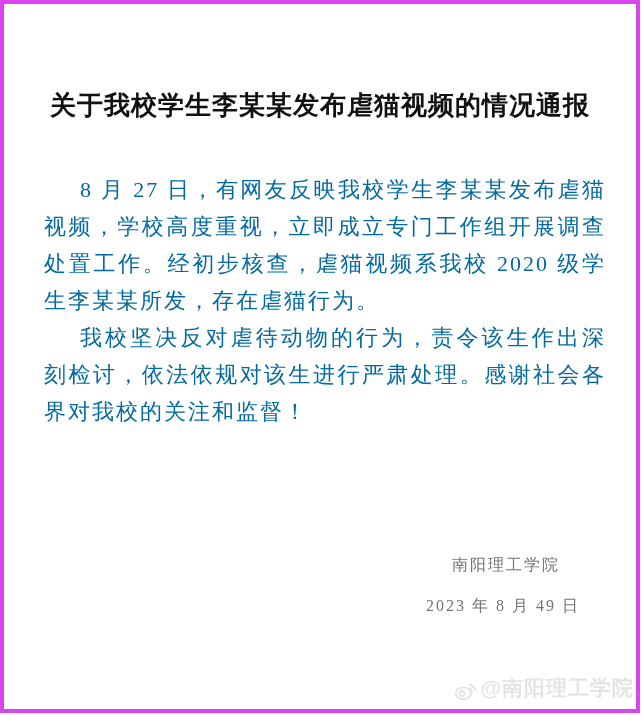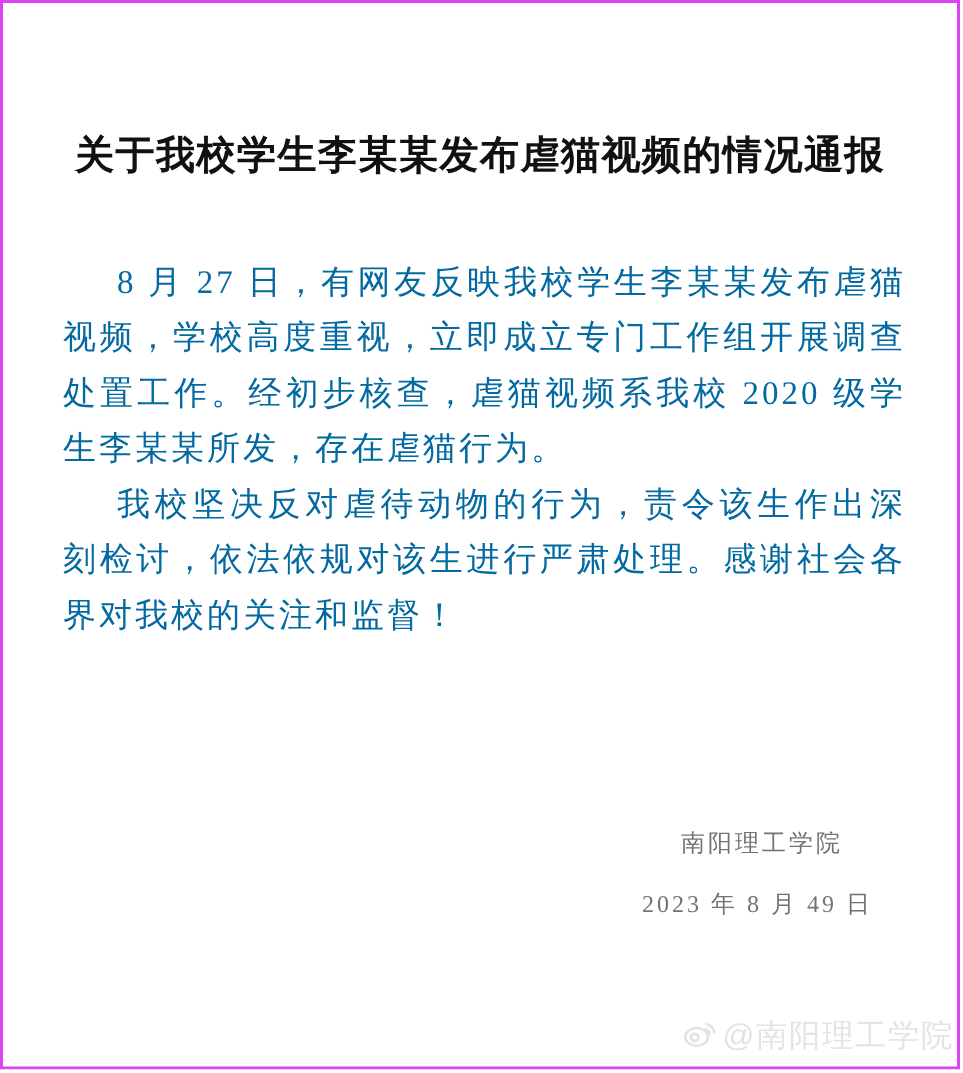--- a/index.html
+++ b/index.html
@@ -7,21 +7,21 @@
     padding: 0;
     background: #ffffff;
   }
   .page {
     position: relative;
     width: 640px;
     height: 713px;
     margin: 0;
     box-sizing: border-box;
     background: #ffffff;
-    border: 2px solid #d946ef;
+    border: 4px solid #d946ef;
     overflow: hidden;
     font-family: "Liberation Serif", "DejaVu Serif", serif;
   }
   .title {
     position: absolute;
     top: 84px;
     left: 0;
     right: 0;
     margin: 0;
     text-align: center;
@@ -63,25 +63,25 @@
   .date {
     text-align: right;
     padding-right: 56px;
     margin-top: 4px;
   }
   .watermark {
     position: absolute;
     right: 2px;
     bottom: 7px;
     display: flex;
-    align-items: flex-start;
+    align-items: flex-end;
     gap: 3px;
     color: #e4e4e4;
     font-family: "Liberation Sans", "DejaVu Sans", sans-serif;
-    font-weight: normal;
+    font-weight: bold;
     font-size: 21px;
     letter-spacing: 1px;
     user-select: none;
   }
   .wm-icon {
     display: inline-flex;
     width: 24px;
     height: 24px;
   }
   .wm-icon svg { width: 100%; height: 100%; }

